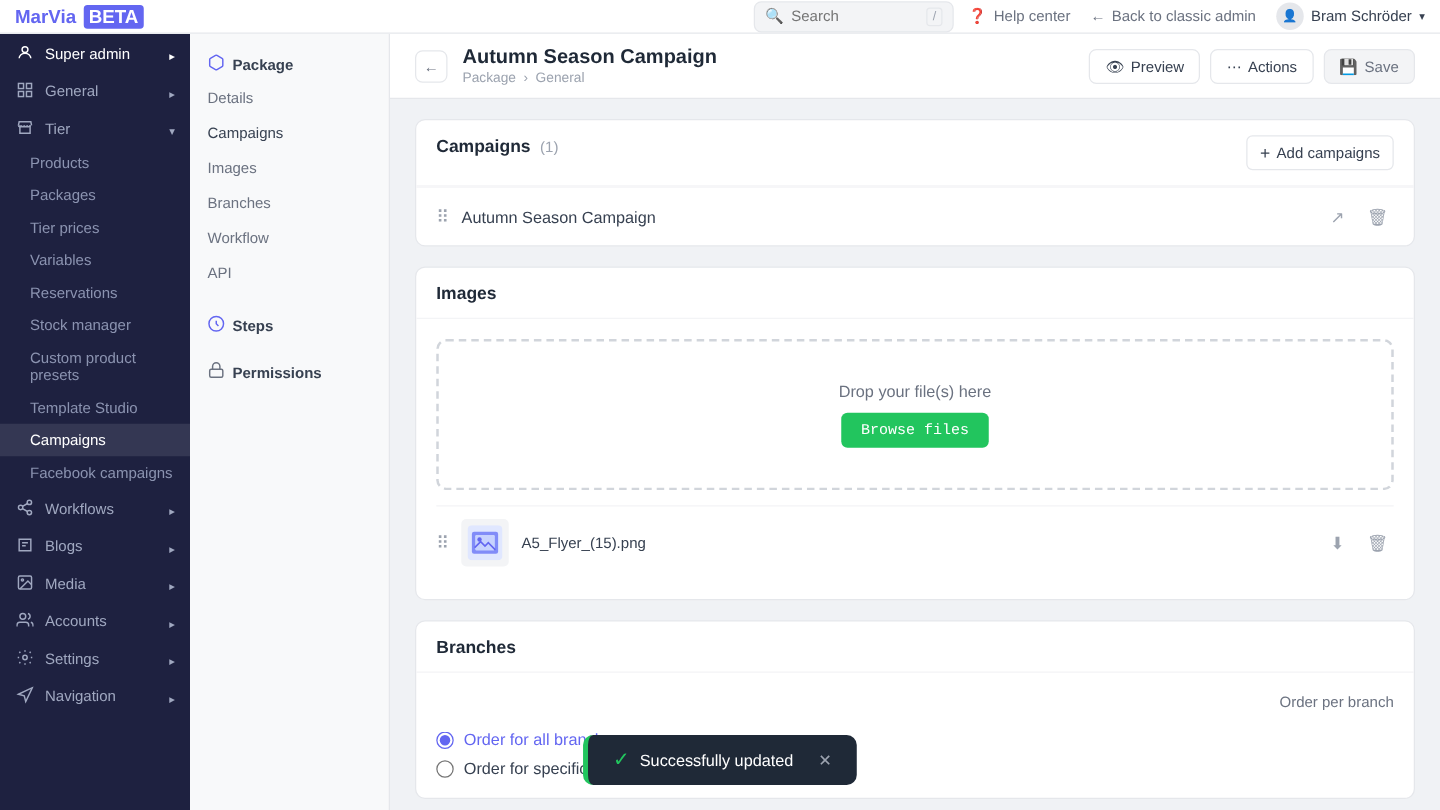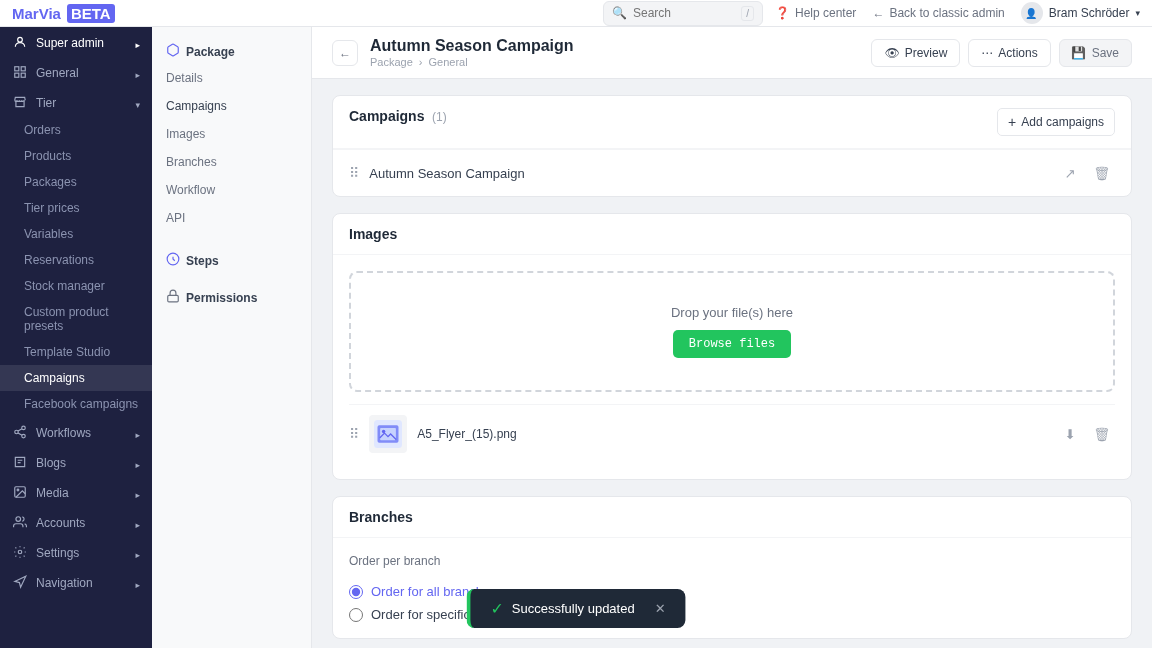--- a/index.html
+++ b/index.html
@@ -71,21 +71,21 @@
     .dropzone { border: 2px dashed #d1d5db; border-radius: 8px; padding: 32px; text-align: center; color: #9ca3af; font-size: 13px; margin-bottom: 12px; }
     .dropzone-text { margin-bottom: 10px; color: #6b7280; }
     .browse-btn { background: #22c55e; color: #fff; border: none; padding: 7px 16px; border-radius: 5px; font-size: 12px; cursor: pointer; font-family: Liberation Mono, monospace; }
 
     .image-row { display: flex; align-items: center; gap: 10px; padding: 10px 0; border-top: 1px solid #f3f4f6; }
     .image-thumb { width: 38px; height: 38px; background: #f3f4f6; border-radius: 4px; display: flex; align-items: center; justify-content: center; flex-shrink: 0; overflow: hidden; }
     .image-thumb svg { width: 28px; height: 28px; }
     .image-name { flex: 1; font-size: 12px; color: #374151; }
 
     
-    .branches-label { font-size: 12px; color: #6b7280; margin-bottom: 16px; }
+    .branches-label { font-size: 12px; color: #6b7280; margin-bottom: 16px; text-align: right; }
     .radio-group { display: flex; flex-direction: column; gap: 8px; }
     .radio-item { display: flex; align-items: center; gap: 8px; font-size: 13px; color: #374151; cursor: pointer; }
     .radio-item input[type="radio"] { accent-color: #6366f1; width: 14px; height: 14px; }
     .radio-item.active { color: #6366f1; }
 
     
     .toast { position: fixed; bottom: 20px; left: 50%; transform: translateX(-50%); background: #1f2937; color: #fff; padding: 10px 20px; border-radius: 8px; display: flex; align-items: center; gap: 8px; font-size: 13px; z-index: 200; border-left: 4px solid #22c55e; }
     .toast-close { margin-left: 12px; cursor: pointer; color: #9ca3af; }
 
     .section-badge { font-size: 12px; color: #9ca3af; margin-left: 4px; }
@@ -150,23 +150,20 @@
       <span class="icon">
         <svg width="14" height="14" viewBox="0 0 24 24" fill="none" stroke="currentColor" stroke-width="2">
             <path d="M3 9l1-5h16l1 5"></path>
             <path d="M3 9a2 2 0 004 0 2 2 0 004 0 2 2 0 004 0 2 2 0 004 0"></path>
             <path d="M5 9v11h14V9"></path>
           </svg>
       </span>
       <span class="label">Tier</span>
       <span class="chevron">▾</span>
     </div>
-    <div class="sidebar-sub-item">
-        <span>Orders</span>
-      </div>
     <div class="sidebar-sub-item">
         <span>Products</span>
       </div>
     <div class="sidebar-sub-item">
         <span>Packages</span>
       </div>
     <div class="sidebar-sub-item">
         <span>Tier prices</span>
       </div>
     <div class="sidebar-sub-item">

